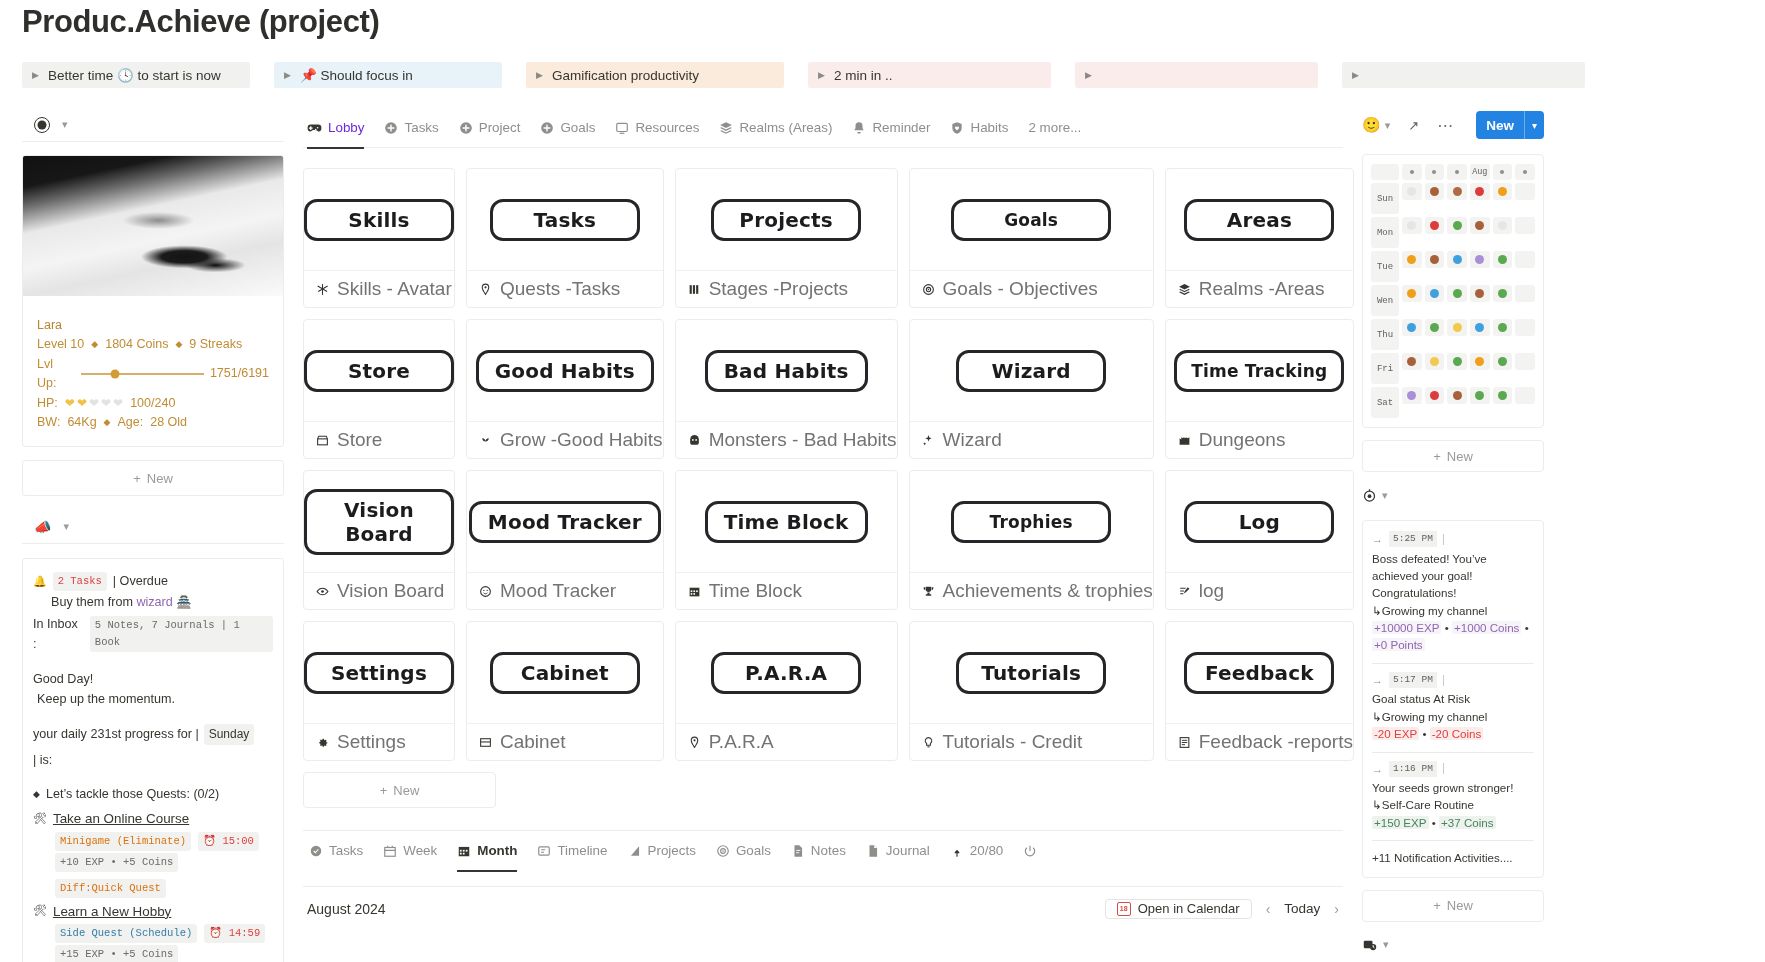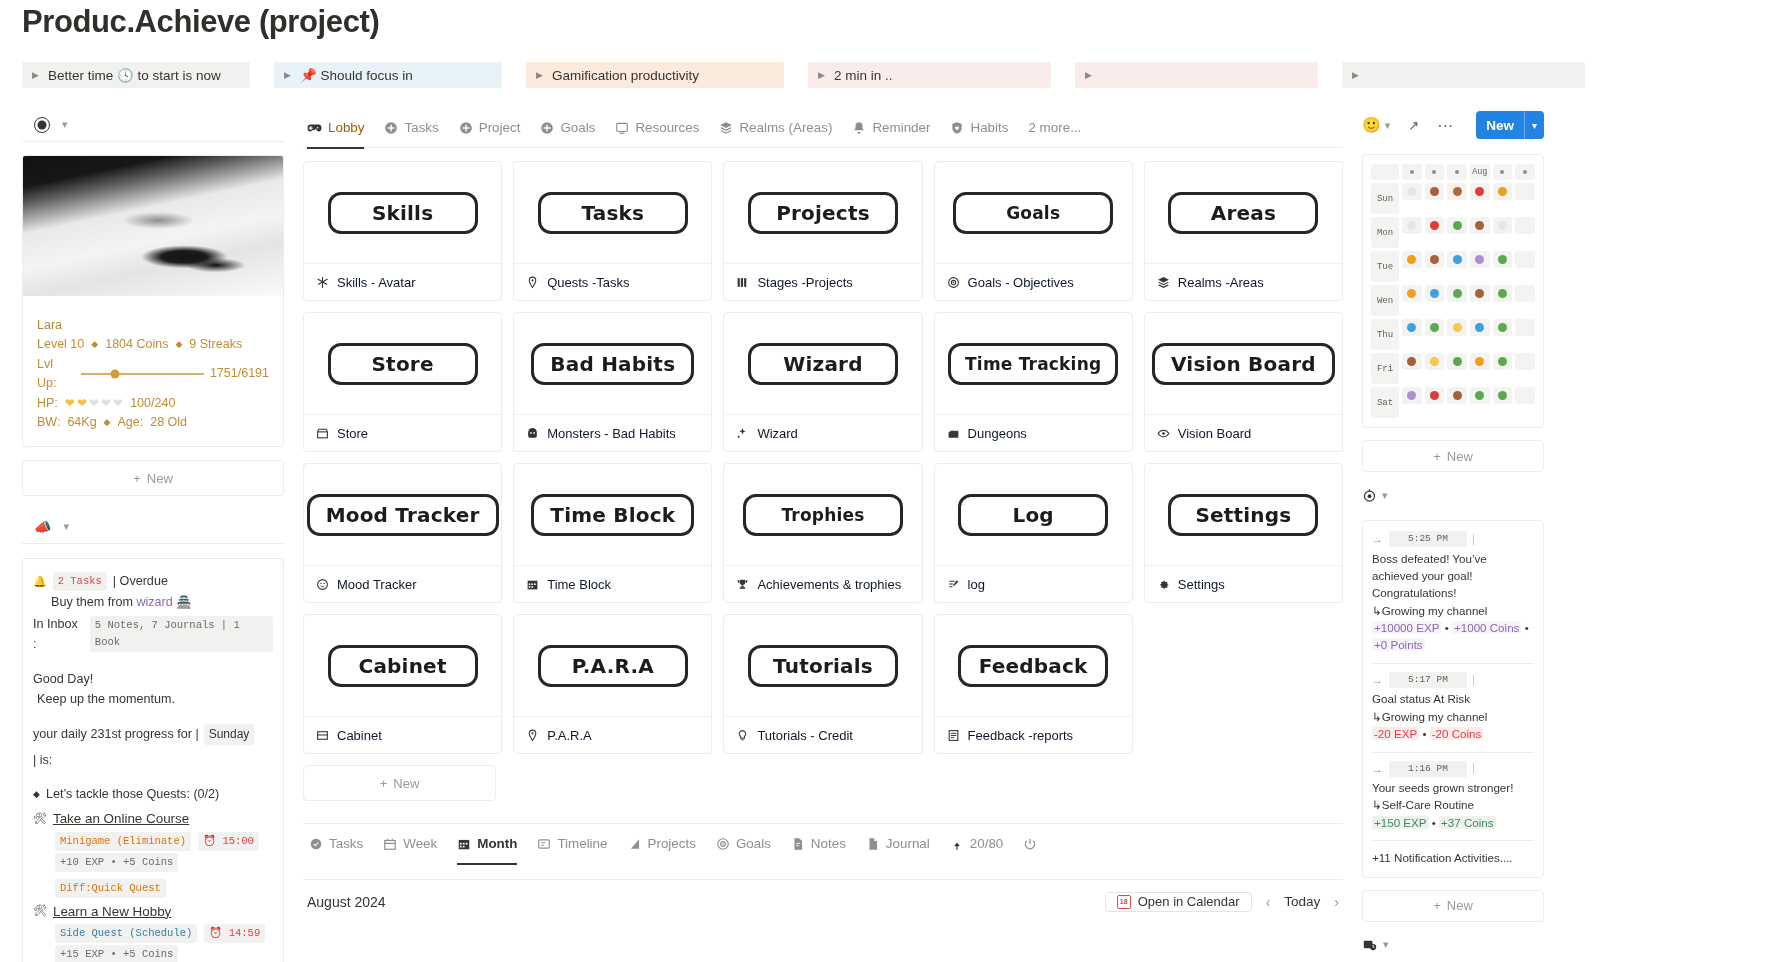--- a/index.html
+++ b/index.html
@@ -120,48 +120,48 @@
   
   .main { position: absolute; left: 303px; top: 108px; width: 1040px; }
   .maintabs {
     display: flex; align-items: center; gap: 20px; height: 40px;
     border-bottom: 1px solid #ededeb; padding-left: 4px;
   }
   .mt {
     display: flex; align-items: center; gap: 6px; font-size: 13.4px;
     color: #8f8e8b; height: 40px; position: relative; white-space: nowrap;
   }
-  .mt.active { color: #a16207; }
+  .mt.active { color: #6d28d9; }
   .mt.active::after {
     content: ""; position: absolute; left: 0; right: 0; bottom: -1px;
     height: 2px; background: #37352f;
   }
   .mt svg { display: block; }
 
   .grid {
     display: grid; grid-template-columns: repeat(5, 1fr); gap: 11px;
-    margin-top: 13px;
+    margin-top: 20px;
   }
   .card {
     border: 1px solid #ececea; border-radius: 4px; background: #fff;
     height: 140px; display: flex; flex-direction: column;
   }
   .card-top { flex: 1; display: flex; align-items: center; justify-content: center; }
   .pill {
     border: 3.5px solid #26262a; border-radius: 13px;
     padding: 6px 16px; min-width: 150px; text-align: center;
     font-family: "DejaVu Sans", sans-serif;
     font-weight: bold; font-size: 20px; color: #1c1c1e;
     letter-spacing: 0.2px;
   }
   .pill.sm { font-size: 17px; padding: 8px 14px; min-width: 160px; }
   .card-cap {
     border-top: 1px solid #f0f0ee; height: 37px;
     display: flex; align-items: center; gap: 8px; padding-left: 12px;
-    font-size: 13px; color: #0f172a; white-space: nowrap; overflow: hidden;
+    font-size: 19px; color: #737373; white-space: nowrap; overflow: hidden;
   }
   .grid-new {
     margin-top: 11px; width: 193px; height: 36px; border: 1px solid #ececea;
     border-radius: 4px; display: flex; align-items: center; justify-content: center;
     gap: 6px; color: #9b9a97; font-size: 13px;
   }
 
   .bottombar {
     margin-top: 22px; border-top: 1px solid #ededeb;
     display: flex; align-items: center; gap: 20px; height: 40px; padding-left: 6px;
@@ -244,21 +244,21 @@
   .notif-card {
     margin-top: 10px; border: 1px solid #ececeb; border-radius: 4px;
     padding: 10px 9px; font-size: 11.6px; line-height: 1.5;
   }
   .n-time {
     display: flex; align-items: center; gap: 6px; margin-bottom: 2px;
   }
   .n-arrow { color: #8f8e8b; font-size: 11px; }
   .n-stamp {
     font-family: "Liberation Mono", monospace; font-size: 9.5px;
-    background: #f1f1ef; border-radius: 0; padding: 1px 19px; color: #5f5f5c; text-align: center;
+    background: #f1f1ef; border-radius: 0; padding: 1px 4px; color: #5f5f5c; text-align: center;
   }
   .n-bar { width: 1px; height: 11px; background: #c9c9c5; }
   .n-title { color: #37352f; }
   .n-sub { color: #37352f; }
   .hl { border-radius: 2px; padding: 0 2px; }
   .hl-purple { background: #f6f3f9; color: #9065b0; }
   .hl-red { background: #fbecec; color: #e03e3e; }
   .hl-green { background: #edf3ec; color: #448361; }
   .n-sep { border-top: 1px solid #eaeae8; margin: 9px 0 8px 0; }
   .n-more { color: #37352f; font-size: 11.6px; margin-top: 4px; }
@@ -552,20 +552,31 @@
           </div>
         <div class="card-cap">
           <svg width="13" height="13" viewBox="0 0 24 24">
               <rect x="3" y="9" width="18" height="11" fill="none" stroke="#37352f" stroke-width="2"></rect>
               <path d="M3 9l2-5h14l2 5" fill="none" stroke="#37352f" stroke-width="2"></path>
             </svg>
           <span>Store</span>
           </div>
       </div>
 
+      <div class="card">
+        <div class="card-top">
+          <div class="pill">Good Habits</div>
+          </div>
+        <div class="card-cap">
+          <svg width="13" height="13" viewBox="0 0 24 24">
+              <path fill="#37352f" d="M12 22v-8m0 0c-4 0-6-3-6-6 4 0 6 2.5 6 6zm0 0c4 0 6-3 6-6-4 0-6 2.5-6 6z"></path>
+            </svg>
+          <span>Grow -Good Habits</span>
+          </div>
+      </div>
 
       <div class="card">
         <div class="card-top">
           <div class="pill">Bad Habits</div>
           </div>
         <div class="card-cap">
           <svg width="13" height="13" viewBox="0 0 24 24">
               <path fill="#37352f" d="M4 10a8 8 0 0 1 16 0v6a4 4 0 0 1-4 4H8a4 4 0 0 1-4-4v-6z"></path>
               <circle cx="9" cy="11" r="1.6" fill="#fff"></circle>
               <circle cx="15" cy="11" r="1.6" fill="#fff"></circle>

